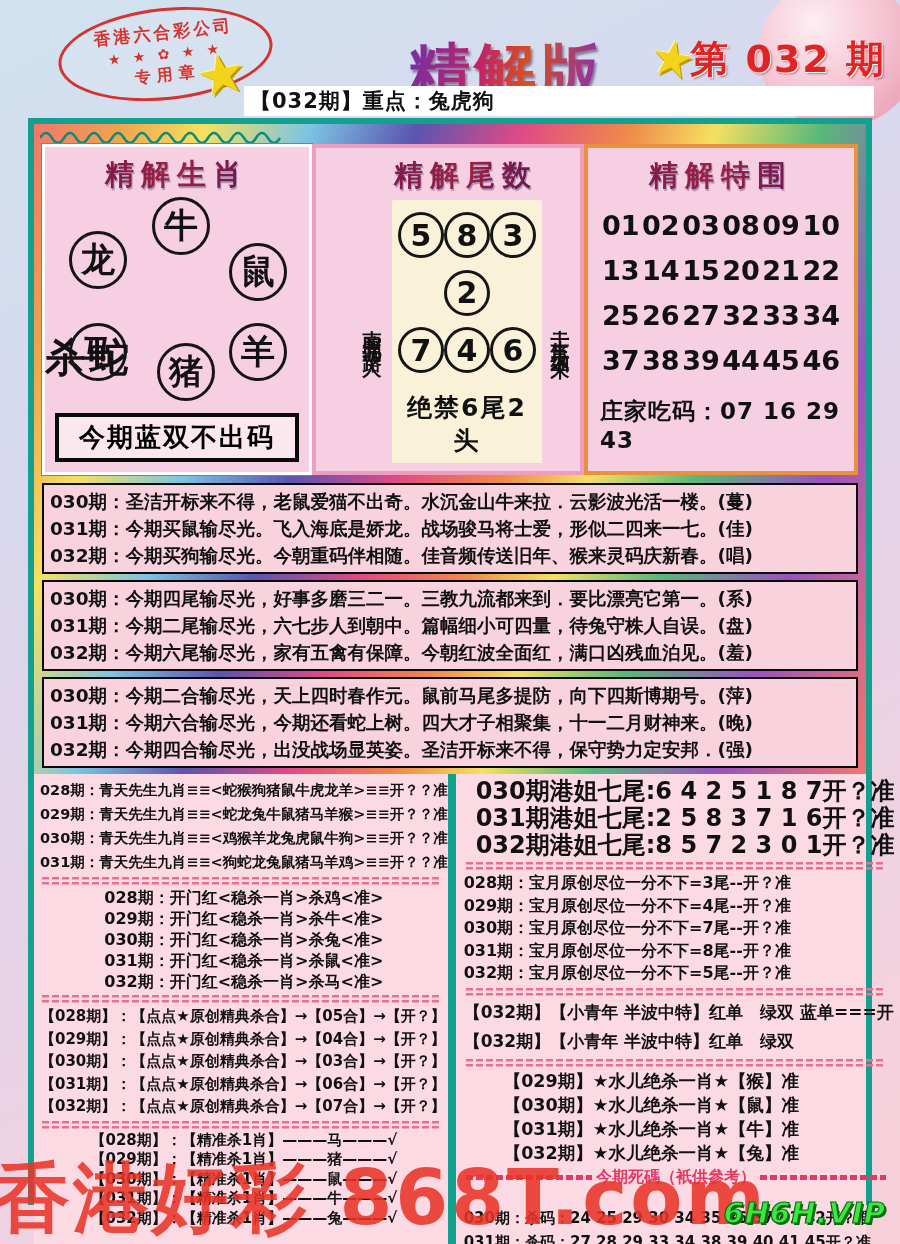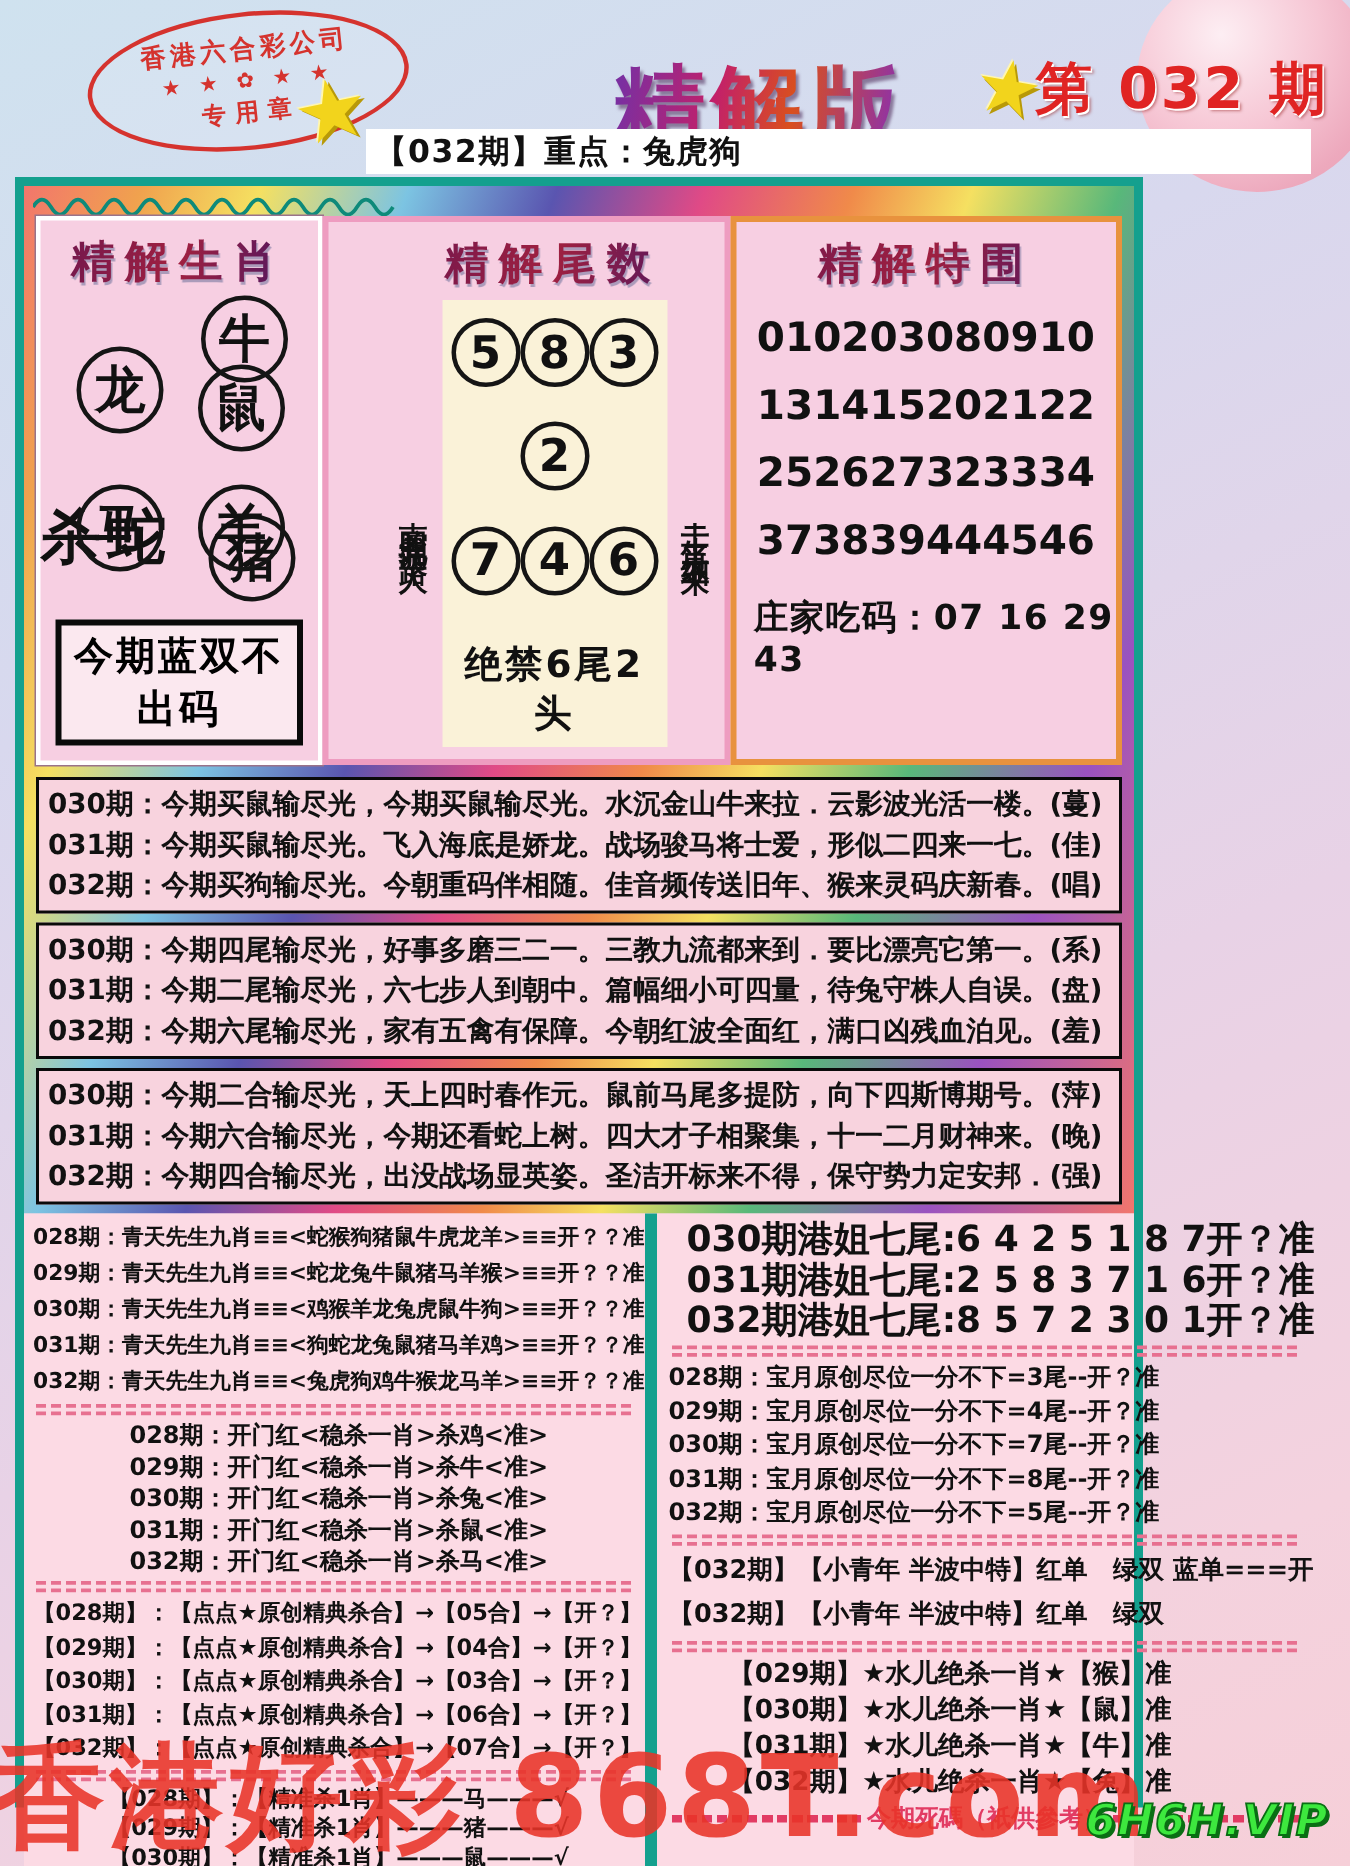--- a/index.html
+++ b/index.html
@@ -25,21 +25,21 @@
   .main-title { position:absolute; left:408px; top:18px; font-size:62px; font-weight:900;
     letter-spacing:4px; background:linear-gradient(100deg,#7b2fa0 5%,#c2206a 35%,#d94f1e 60%,#8a30b0 95%);
     -webkit-background-clip:text; background-clip:text; color:transparent;
     filter:drop-shadow(2px 3px 1px rgba(60,20,70,.5));margin-top:12px; }
   .issue { position:absolute; right:14px; top:34px; font-size:38px; font-weight:900; color:#e02423;
     letter-spacing:2px; text-shadow:1px 1px 0 #fff,2px 2px 2px rgba(150,30,30,.5); }
   .subtitle-strip { position:absolute; left:244px; top:86px; width:630px; height:30px;
     background:#ffffff; display:flex; align-items:center; }
   .subtitle-strip span { font-size:21px; font-weight:bold; color:#111; letter-spacing:1px; padding-left:6px; }
   
-  .frame { position:absolute; left:10px; top:118px; width:752px; height:1087px;
+  .frame { position:absolute; left:28px; top:118px; width:844px; height:1087px;
     border:6px solid #14a08e; background:#f3d6e2; }
   .wave { position:absolute; left:6px; top:4px; }
   .upper { background:linear-gradient(110deg,#f2766c 0%,#f0a24e 8%,#f5e061 16%,#7cc4e2 26%,#5a55b0 36%,#e04a86 46%,#f08a4a 56%,#f5e061 64%,#58b87a 74%,#9a52c0 86%,#f2766c 100%);
     padding:20px 8px 6px 8px; }
   
   .boxes { display:flex; justify-content:space-between; align-items:stretch; }
   .pbox { background:#f7cfe2; position:relative; }
   .pbox .btitle { text-align:center; font-size:29px; font-weight:900; letter-spacing:7px;
     background:linear-gradient(100deg,#6a1550,#a02040 50%,#3c1468);
     -webkit-background-clip:text; background-clip:text; color:transparent;
@@ -197,21 +197,21 @@
             <span>44</span>
             <span>45</span>
             <span>46</span>
         </div>
         <div class="range-footer">庄家吃码：07 16 29 43</div>
       </div>
     </div>
 
     <div class="poems">
       <div class="pblock">
-        <div class="prow">030期：今期买鼠输尽光，今期买鼠输尽光。水沉金山牛来拉．云影波光活一楼。(蔓)</div>
+        <div class="prow">030期：圣洁开标来不得，老鼠爱猫不出奇。水沉金山牛来拉．云影波光活一楼。(蔓)</div>
         <div class="prow">031期：今期买鼠输尽光。飞入海底是娇龙。战场骏马将士爱，形似二四来一七。(佳)</div>
         <div class="prow">032期：今期买狗输尽光。今朝重码伴相随。佳音频传送旧年、猴来灵码庆新春。(唱)</div>
       </div>
       <div class="pblock">
         <div class="prow">030期：今期四尾输尽光，好事多磨三二一。三教九流都来到．要比漂亮它第一。(系)</div>
         <div class="prow">031期：今期二尾输尽光，六七步人到朝中。篇幅细小可四量，待兔守株人自误。(盘)</div>
         <div class="prow">032期：今期六尾输尽光，家有五禽有保障。今朝红波全面红，满口凶残血泊见。(羞)</div>
       </div>
       <div class="pblock" style="margin-bottom:0;">
         <div class="prow">030期：今期二合输尽光，天上四时春作元。鼠前马尾多提防，向下四斯博期号。(萍)</div>
@@ -220,21 +220,20 @@
       </div>
     </div>
   </div>
 
   <div class="bottom">
     <div class="colL">
       <div class="row r-nine">028期：青天先生九肖≡≡&lt;蛇猴狗猪鼠牛虎龙羊&gt;≡≡开？？准</div>
       <div class="row r-nine">029期：青天先生九肖≡≡&lt;蛇龙兔牛鼠猪马羊猴&gt;≡≡开？？准</div>
       <div class="row r-nine">030期：青天先生九肖≡≡&lt;鸡猴羊龙兔虎鼠牛狗&gt;≡≡开？？准</div>
       <div class="row r-nine">031期：青天先生九肖≡≡&lt;狗蛇龙兔鼠猪马羊鸡&gt;≡≡开？？准</div>
-      <div class="row r-nine">032期：青天先生九肖≡≡&lt;兔虎狗鸡牛猴龙马羊&gt;≡≡开？？准</div>
       <div class="sep"></div>
       <div class="row r-kmh">028期：开门红&lt;稳杀一肖&gt;杀鸡&lt;准&gt;</div>
       <div class="row r-kmh">029期：开门红&lt;稳杀一肖&gt;杀牛&lt;准&gt;</div>
       <div class="row r-kmh">030期：开门红&lt;稳杀一肖&gt;杀兔&lt;准&gt;</div>
       <div class="row r-kmh">031期：开门红&lt;稳杀一肖&gt;杀鼠&lt;准&gt;</div>
       <div class="row r-kmh">032期：开门红&lt;稳杀一肖&gt;杀马&lt;准&gt;</div>
       <div class="sep"></div>
       <div class="row r-dd">【028期】：【点点★原创精典杀合】→【05合】→【开？】</div>
       <div class="row r-dd">【029期】：【点点★原创精典杀合】→【04合】→【开？】</div>
       <div class="row r-dd">【030期】：【点点★原创精典杀合】→【03合】→【开？】</div>

